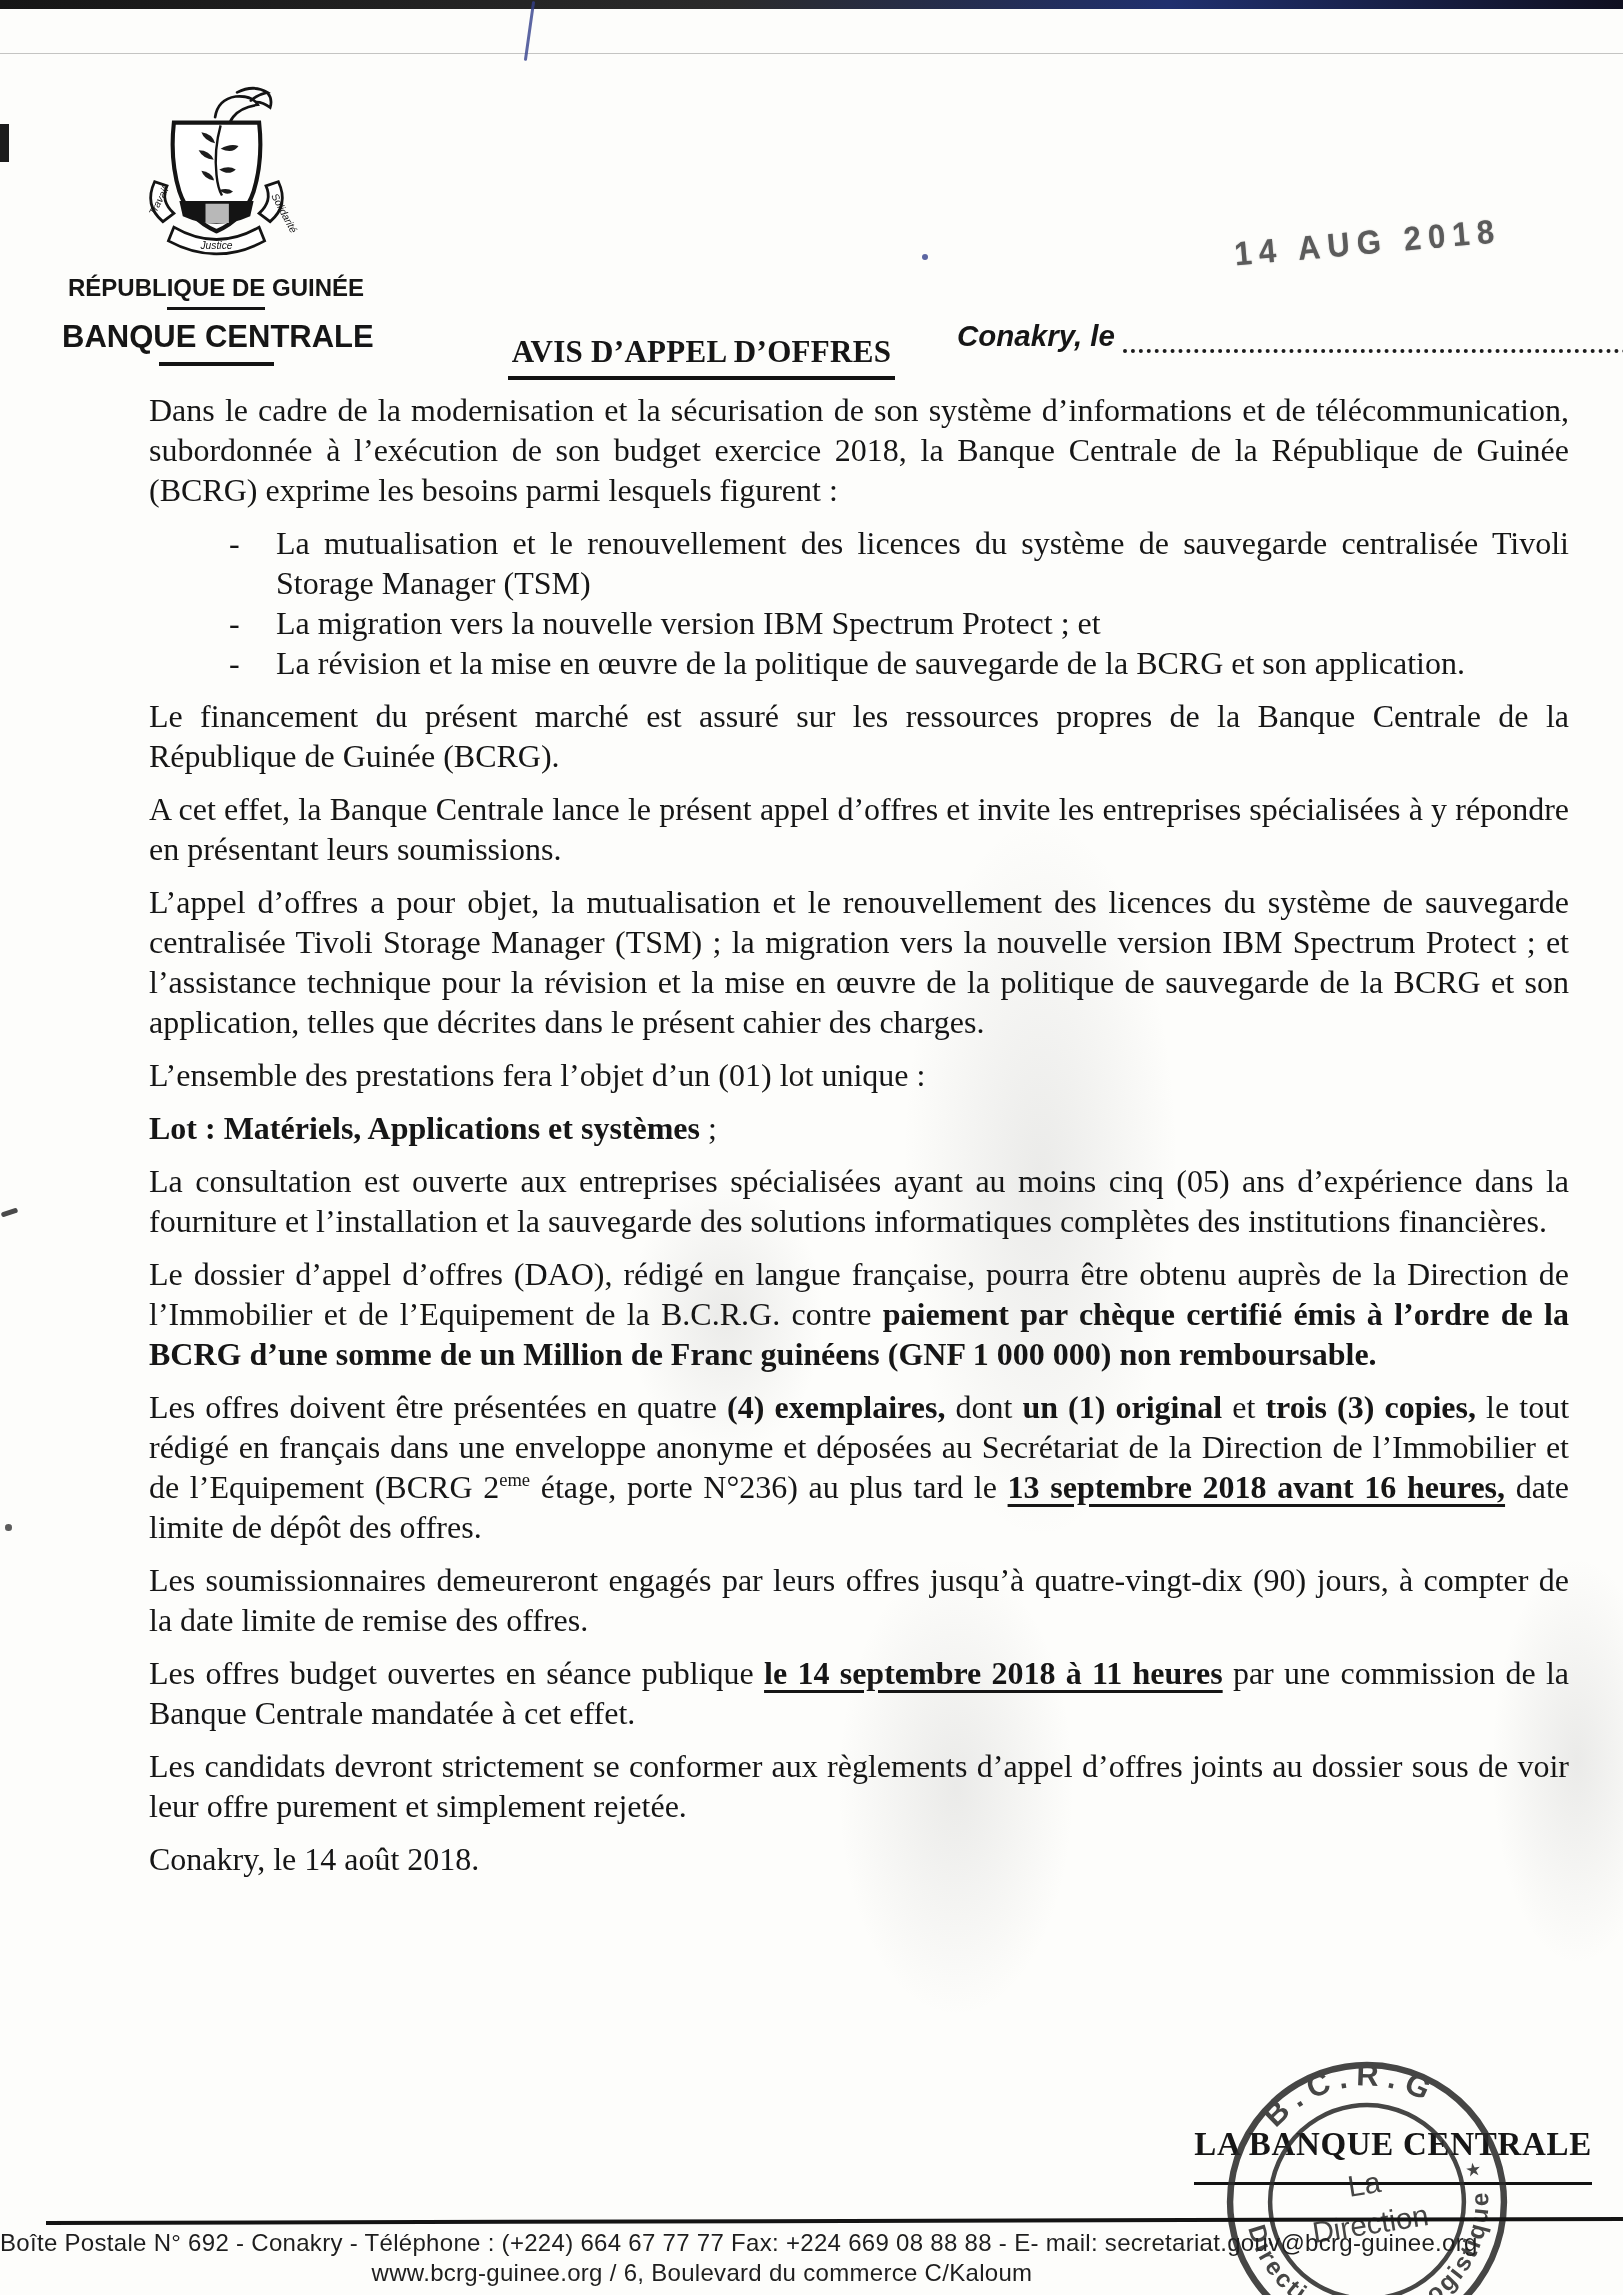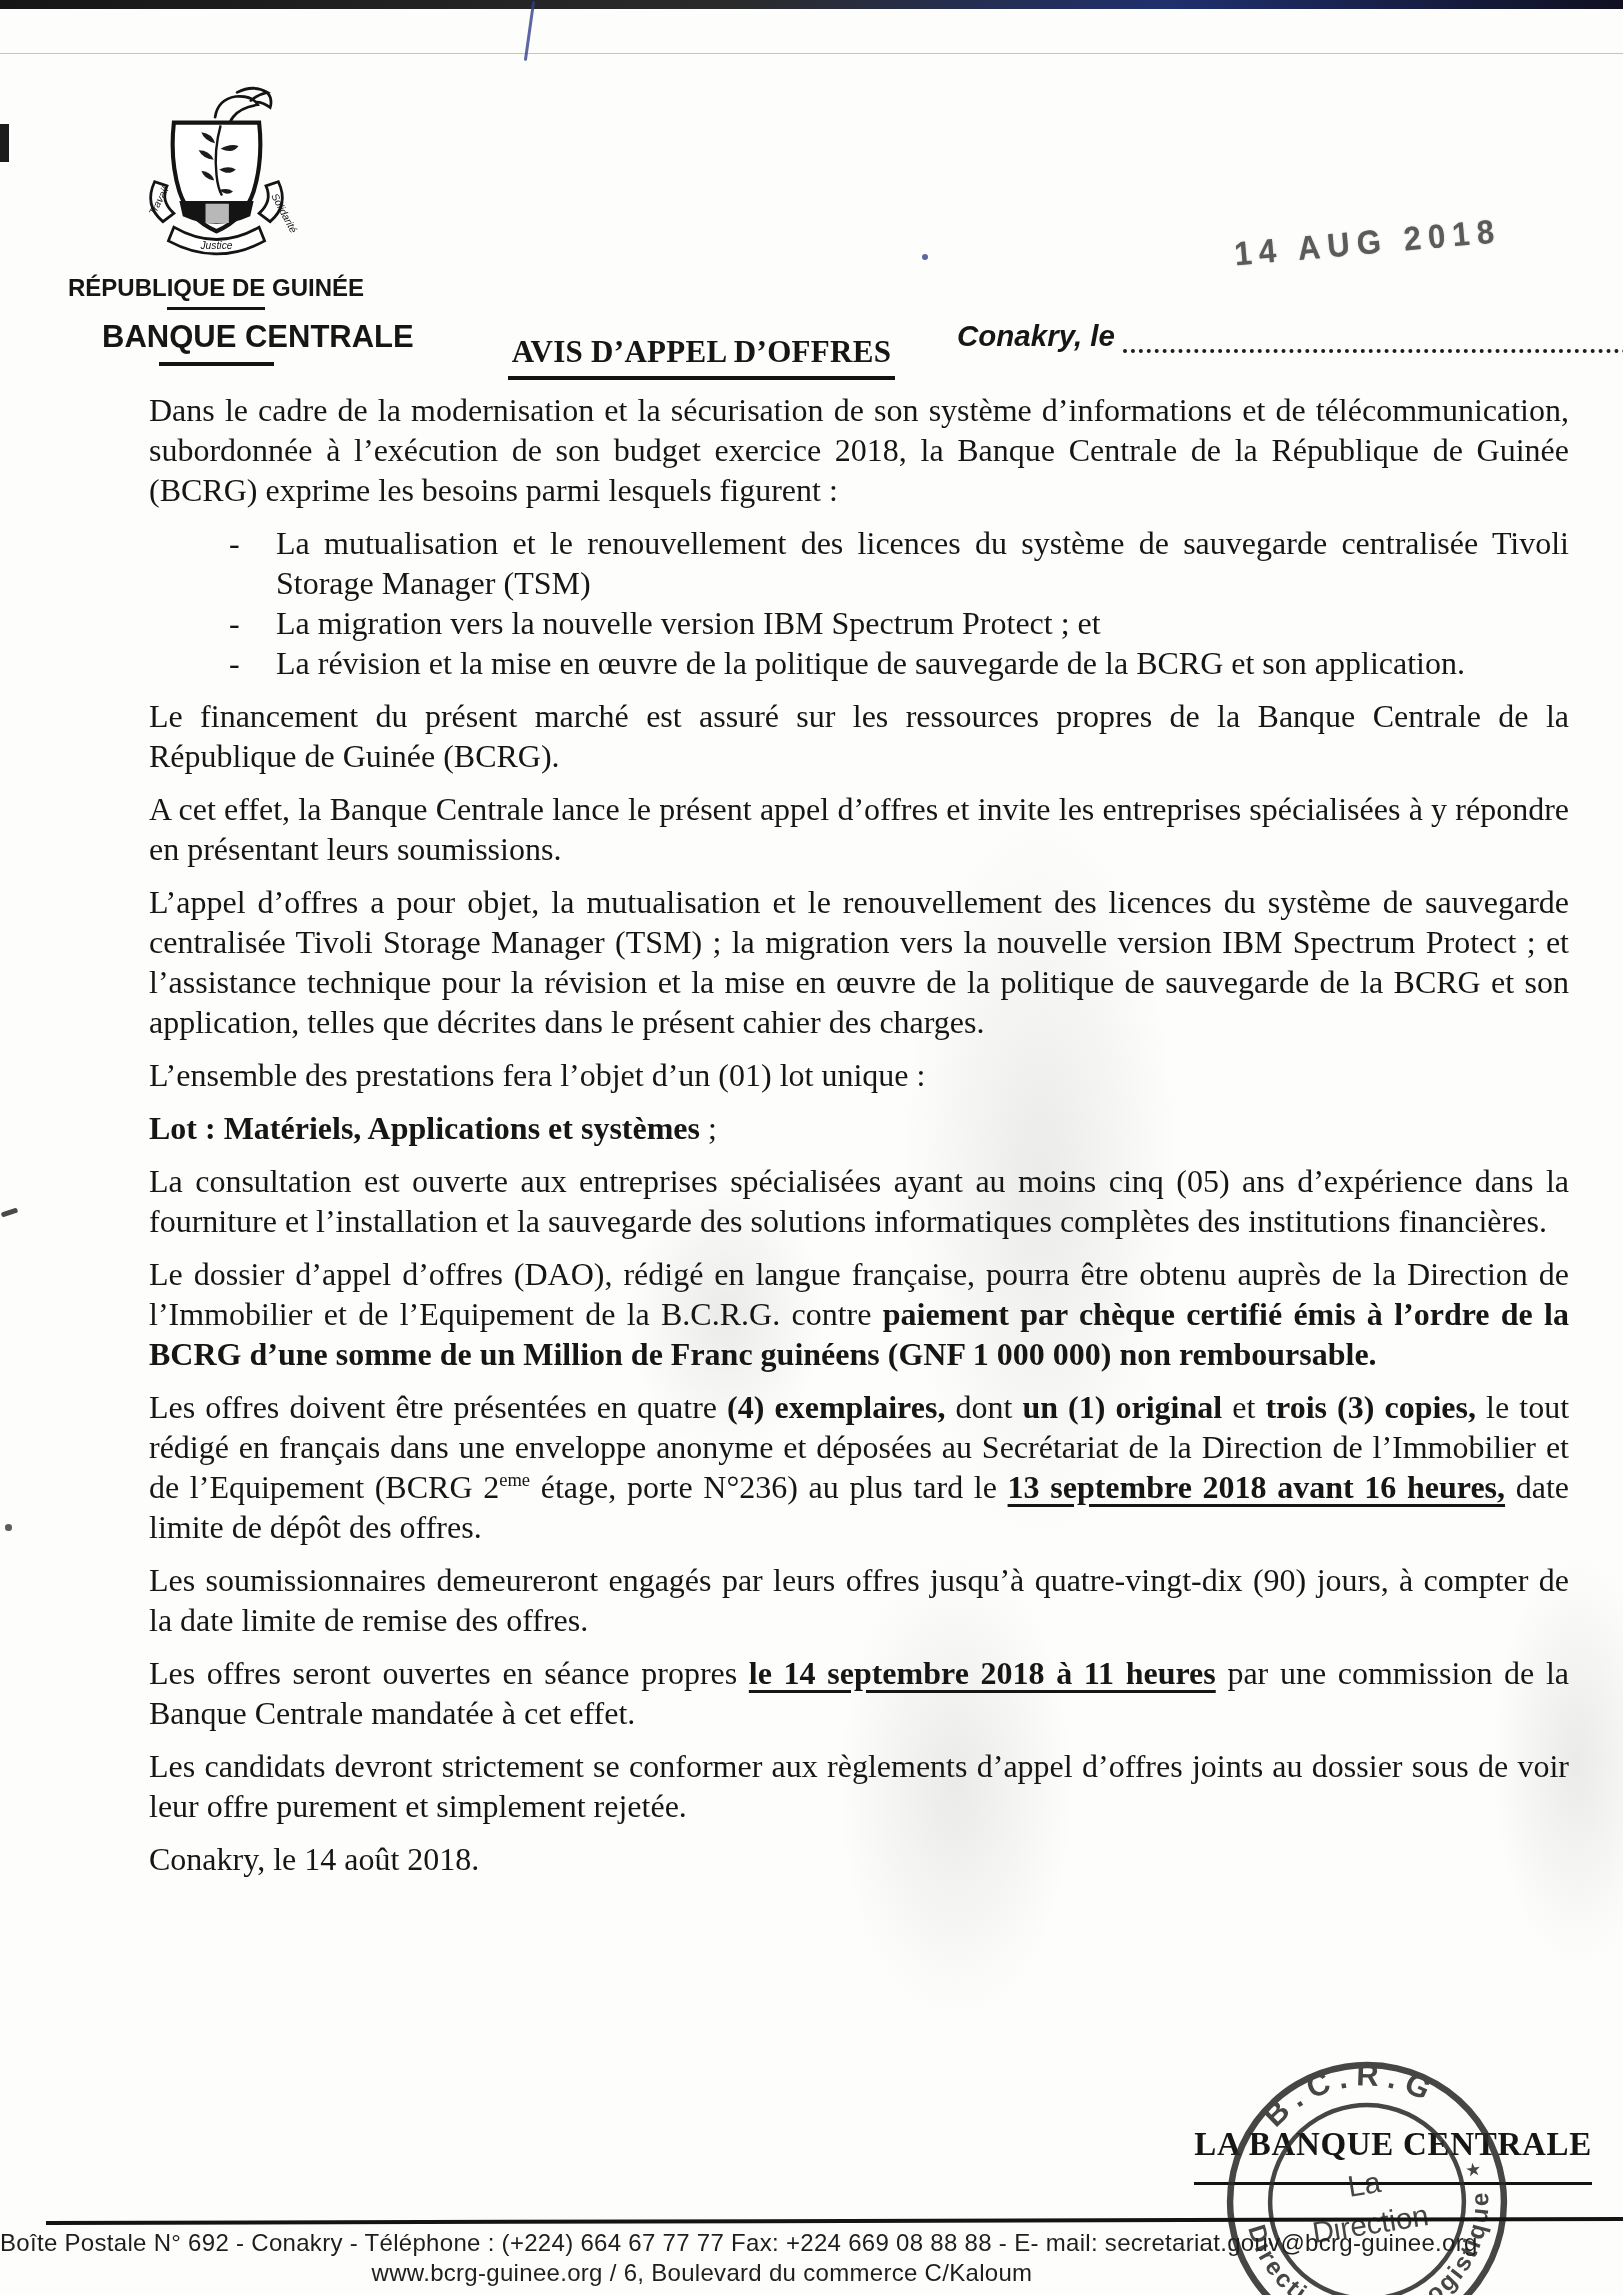--- a/index.html
+++ b/index.html
@@ -22,21 +22,21 @@
   .sm3{left:1492px;top:1558px;width:170px;height:406px;}
   .sm4{left:628px;top:1178px;width:196px;height:275px;}
 
   
   .brand{position:absolute;left:62px;top:80px;width:308px;text-align:center;}
   .brand svg{display:block;margin:0 auto;}
   .republic{font-family:"Liberation Sans",sans-serif;font-weight:700;font-size:24px;letter-spacing:0px;
             margin-top:6.5px;white-space:nowrap;}
   .rule{background:#141414;margin:5.2px auto 0;}
   .rule1{width:98px;height:3.3px;}
-  .bank{font-family:"Liberation Sans",sans-serif;font-weight:700;font-size:31px;margin-top:9.2px;white-space:nowrap;margin-left:40px;}
+  .bank{font-family:"Liberation Sans",sans-serif;font-weight:700;font-size:31px;margin-top:9.2px;white-space:nowrap;}
   .rule2{width:115px;height:3.9px;margin-top:6.5px;}
 
   .dateline{position:absolute;left:957px;top:274px;display:flex;align-items:flex-end;}
   .conakry{font-family:"Liberation Sans",sans-serif;font-style:italic;font-weight:700;font-size:29.5px;white-space:nowrap;margin-top:45px;}
   .dots{width:504px;height:26px;margin-left:7.9px;border-bottom:4.6px dotted #1d1d1d;}
 
   .datestamp{position:absolute;left:1234px;top:225px;font-family:"Liberation Sans",sans-serif;
              font-weight:700;font-size:31px;letter-spacing:7.2px;color:#454545;opacity:.88;
              transform:rotate(-5deg) scaleY(1.08);text-shadow:0 0 1.3px rgba(70,70,70,.55);white-space:nowrap;}
 
@@ -148,21 +148,21 @@
 
     <p>Le financement du présent marché est assuré sur les ressources propres de la Banque Centrale de la République de Guinée (BCRG).</p>
     <p>A cet effet, la Banque Centrale lance le présent appel d’offres et invite les entreprises spécialisées à y répondre en présentant leurs soumissions.</p>
     <p>L’appel d’offres a pour objet, la mutualisation et le renouvellement des licences du système de sauvegarde centralisée Tivoli Storage Manager (TSM) ; la migration vers la nouvelle version IBM Spectrum Protect ; et l’assistance technique pour la révision et la mise en œuvre de la politique de sauvegarde de la BCRG et son application, telles que décrites dans le présent cahier des charges.</p>
     <p>L’ensemble des prestations fera l’objet d’un (01) lot unique :</p>
     <p><span class="b">Lot : Matériels, Applications et systèmes</span><span> ;</span></p>
     <p>La consultation est ouverte aux entreprises spécialisées ayant au moins cinq (05) ans d’expérience dans la fourniture et l’installation et la sauvegarde des solutions informatiques complètes des institutions financières.</p>
     <p><span>Le dossier d’appel d’offres (DAO), rédigé en langue française, pourra être obtenu auprès de la Direction de l’Immobilier et de l’Equipement de la B.C.R.G. contre </span><span class="b">paiement par chèque certifié émis à l’ordre de la BCRG d’une somme de un Million de Franc guinéens (GNF 1 000 000) non remboursable.</span></p>
     <p><span>Les offres doivent être présentées en quatre </span><span class="b">(4) exemplaires,</span><span> dont </span><span class="b">un (1) original</span><span> et </span><span class="b">trois (3) copies,</span><span> le tout rédigé en français dans une enveloppe anonyme et déposées au Secrétariat de la Direction de l’Immobilier et de l’Equipement (BCRG 2</span><sup>eme</sup><span> étage, porte N°236) au plus tard le </span><span class="b u">13 septembre 2018 avant 16 heures,</span><span> date limite de dépôt des offres.</span></p>
     <p>Les soumissionnaires demeureront engagés par leurs offres jusqu’à quatre-vingt-dix (90) jours, à compter de la date limite de remise des offres.</p>
-    <p><span>Les offres seront ouvertes en séance propres </span><span class="b u">le 14 septembre 2018 à 11 heures</span><span> par une commission de la Banque Centrale mandatée à cet effet.</span></p>
+    <p><span>Les offres budget ouvertes en séance publique </span><span class="b u">le 14 septembre 2018 à 11 heures</span><span> par une commission de la Banque Centrale mandatée à cet effet.</span></p>
     <p>Les candidats devront strictement se conformer aux règlements d’appel d’offres joints au dossier sous de voir leur offre purement et simplement rejetée.</p>
     <p>Conakry, le 14 août 2018.</p>
   </main>
 
   <div class="signature">LA BANQUE CENTRALE</div>
 
   <svg class="stamp" viewBox="0 0 480 480">
     <defs>
       <path id="arcTop" d="M60 240 A 180 180 0 0 1 420 240"></path>
       <path id="arcBot" d="M52 240 A 188 188 0 0 0 428 240"></path>

